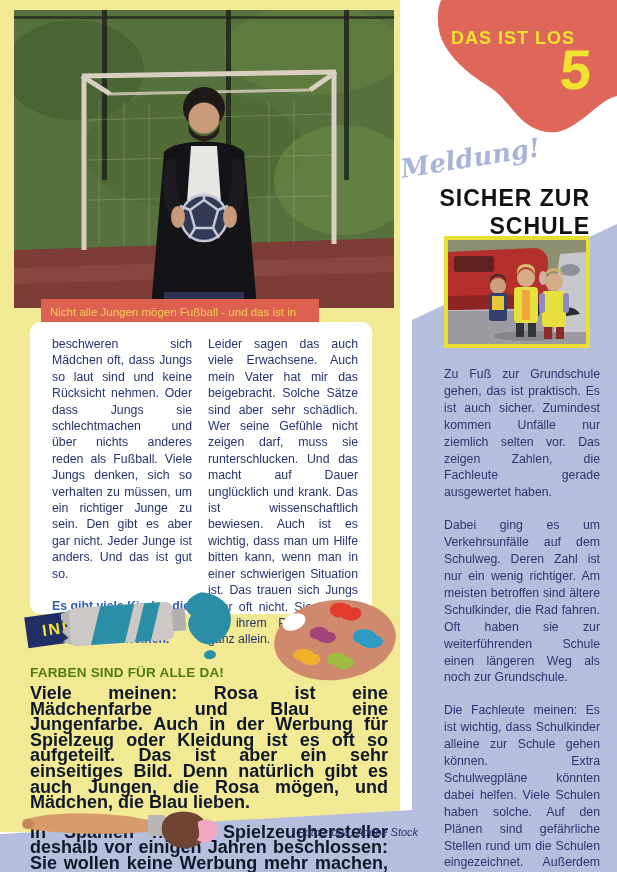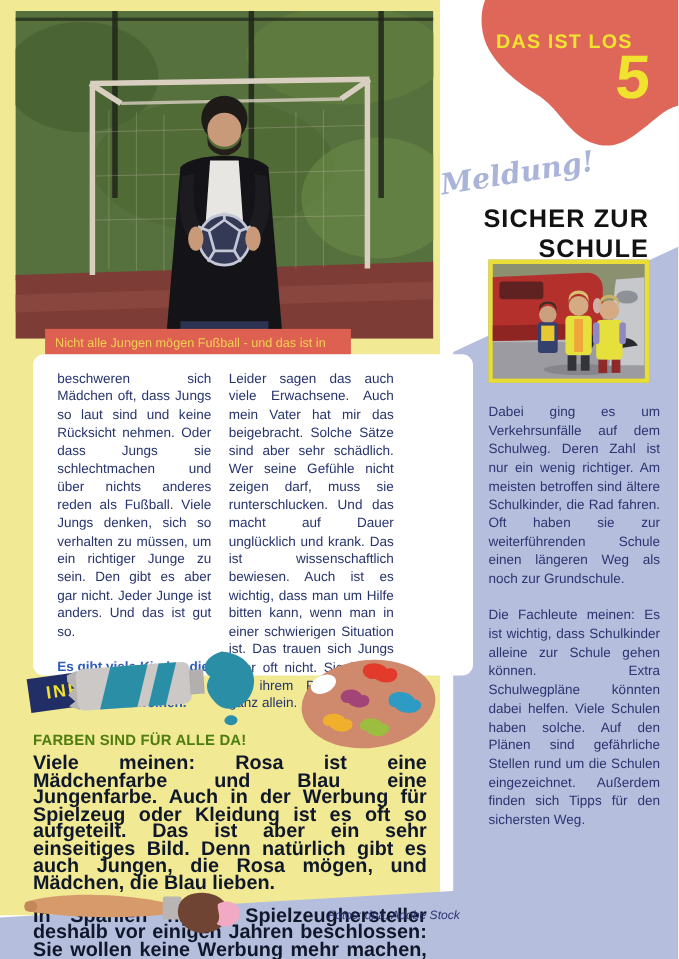--- a/index.html
+++ b/index.html
@@ -20,21 +20,21 @@
   .page-number { position:absolute; top:42px; right:26px; z-index:4; color:#f0e22e;
     font-size:56px; font-weight:900; line-height:1; transform:skewX(-4deg); }
 
   
   .hero { position:absolute; left:14px; top:10px; width:380px; height:298px; z-index:3; }
   .hero svg { display:block; }
   .hero-caption { position:absolute; left:27px; top:271px; width:278px; z-index:4;
     background:#dd6050; color:#f2d054; font-size:11.5px; line-height:1.45; padding:5px 9px 6px 9px;margin-top:18px; }
 
   
-  .card { position:absolute; left:30px; top:322px; width:400px; height:292px; background:#ffffff;
+  .card { position:absolute; left:30px; top:322px; width:342px; height:292px; background:#ffffff;
     border-radius:10px; z-index:3; padding:14px 14px 0 22px; display:flex; gap:16px; }
   .card .col { color:#27346d; font-size:12.3px; line-height:16.4px; text-align:justify; hyphens:auto; }
   .card .col1 { width:140px; }
   .card .col2 { width:150px; }
   .lead-blue { margin-top:16px; color:#2e5cb8; font-weight:bold; text-align:left !important; }
 
   
   .meldung { position:absolute; left:400px; top:143px; z-index:4; color:#a9b4d8;
     font-family:"DejaVu Serif", serif; font-style:italic; font-weight:700; font-size:26px;
     transform:rotate(-9deg); }
@@ -169,20 +169,21 @@
       <path d="M97 40 A9 9 0 0 1 115 40 L115 35 A9 7 0 0 0 97 35 Z" fill="#c9b268"></path>
       <rect x="94" y="51" width="24" height="36" rx="4" fill="#e5e03c"></rect>
       <rect x="91" y="53" width="6" height="20" rx="3" fill="#9189c2"></rect>
       <rect x="115" y="53" width="6" height="20" rx="3" fill="#9189c2"></rect>
       <rect x="96" y="87" width="8" height="12" fill="#8f2a2a"></rect>
       <rect x="108" y="87" width="8" height="12" fill="#8f2a2a"></rect>
     </svg>
   </div>
 
   <div class="news-text">
+    <p>Zu Fuß zur Grundschule gehen, das ist praktisch. Es ist auch sicher. Zumindest kommen Unfälle nur ziemlich selten vor. Das zeigen Zahlen, die Fachleute gerade ausgewertet haben.</p>
     <p>Dabei ging es um Verkehrsunfälle auf dem Schulweg. Deren Zahl ist nur ein wenig richtiger. Am meisten betroffen sind ältere Schulkinder, die Rad fahren. Oft haben sie zur weiterführenden Schule einen längeren Weg als noch zur Grundschule.</p>
     <p>Die Fachleute meinen: Es ist wichtig, dass Schulkinder alleine zur Schule gehen können. Extra Schulwegpläne könnten dabei helfen. Viele Schulen haben solche. Auf den Plänen sind gefährliche Stellen rund um die Schulen eingezeichnet. Außerdem finden sich Tipps für den sichersten Weg.</p>
   </div>
 
   <div class="info-badge">INFO</div>
 
   <svg class="tube" viewBox="0 0 182 78" aria-hidden="true">
     <path d="M4 18 L14 14 L14 50 L4 46 L10 42 L4 36 L10 30 L4 24 Z" fill="#b9b5b4"></path>
     <rect x="12" y="13" width="104" height="38" rx="7" fill="#ccc8c6"></rect>
     <path d="M44 13 L78 13 L66 51 L32 51 Z" fill="#2a8fa6"></path>

